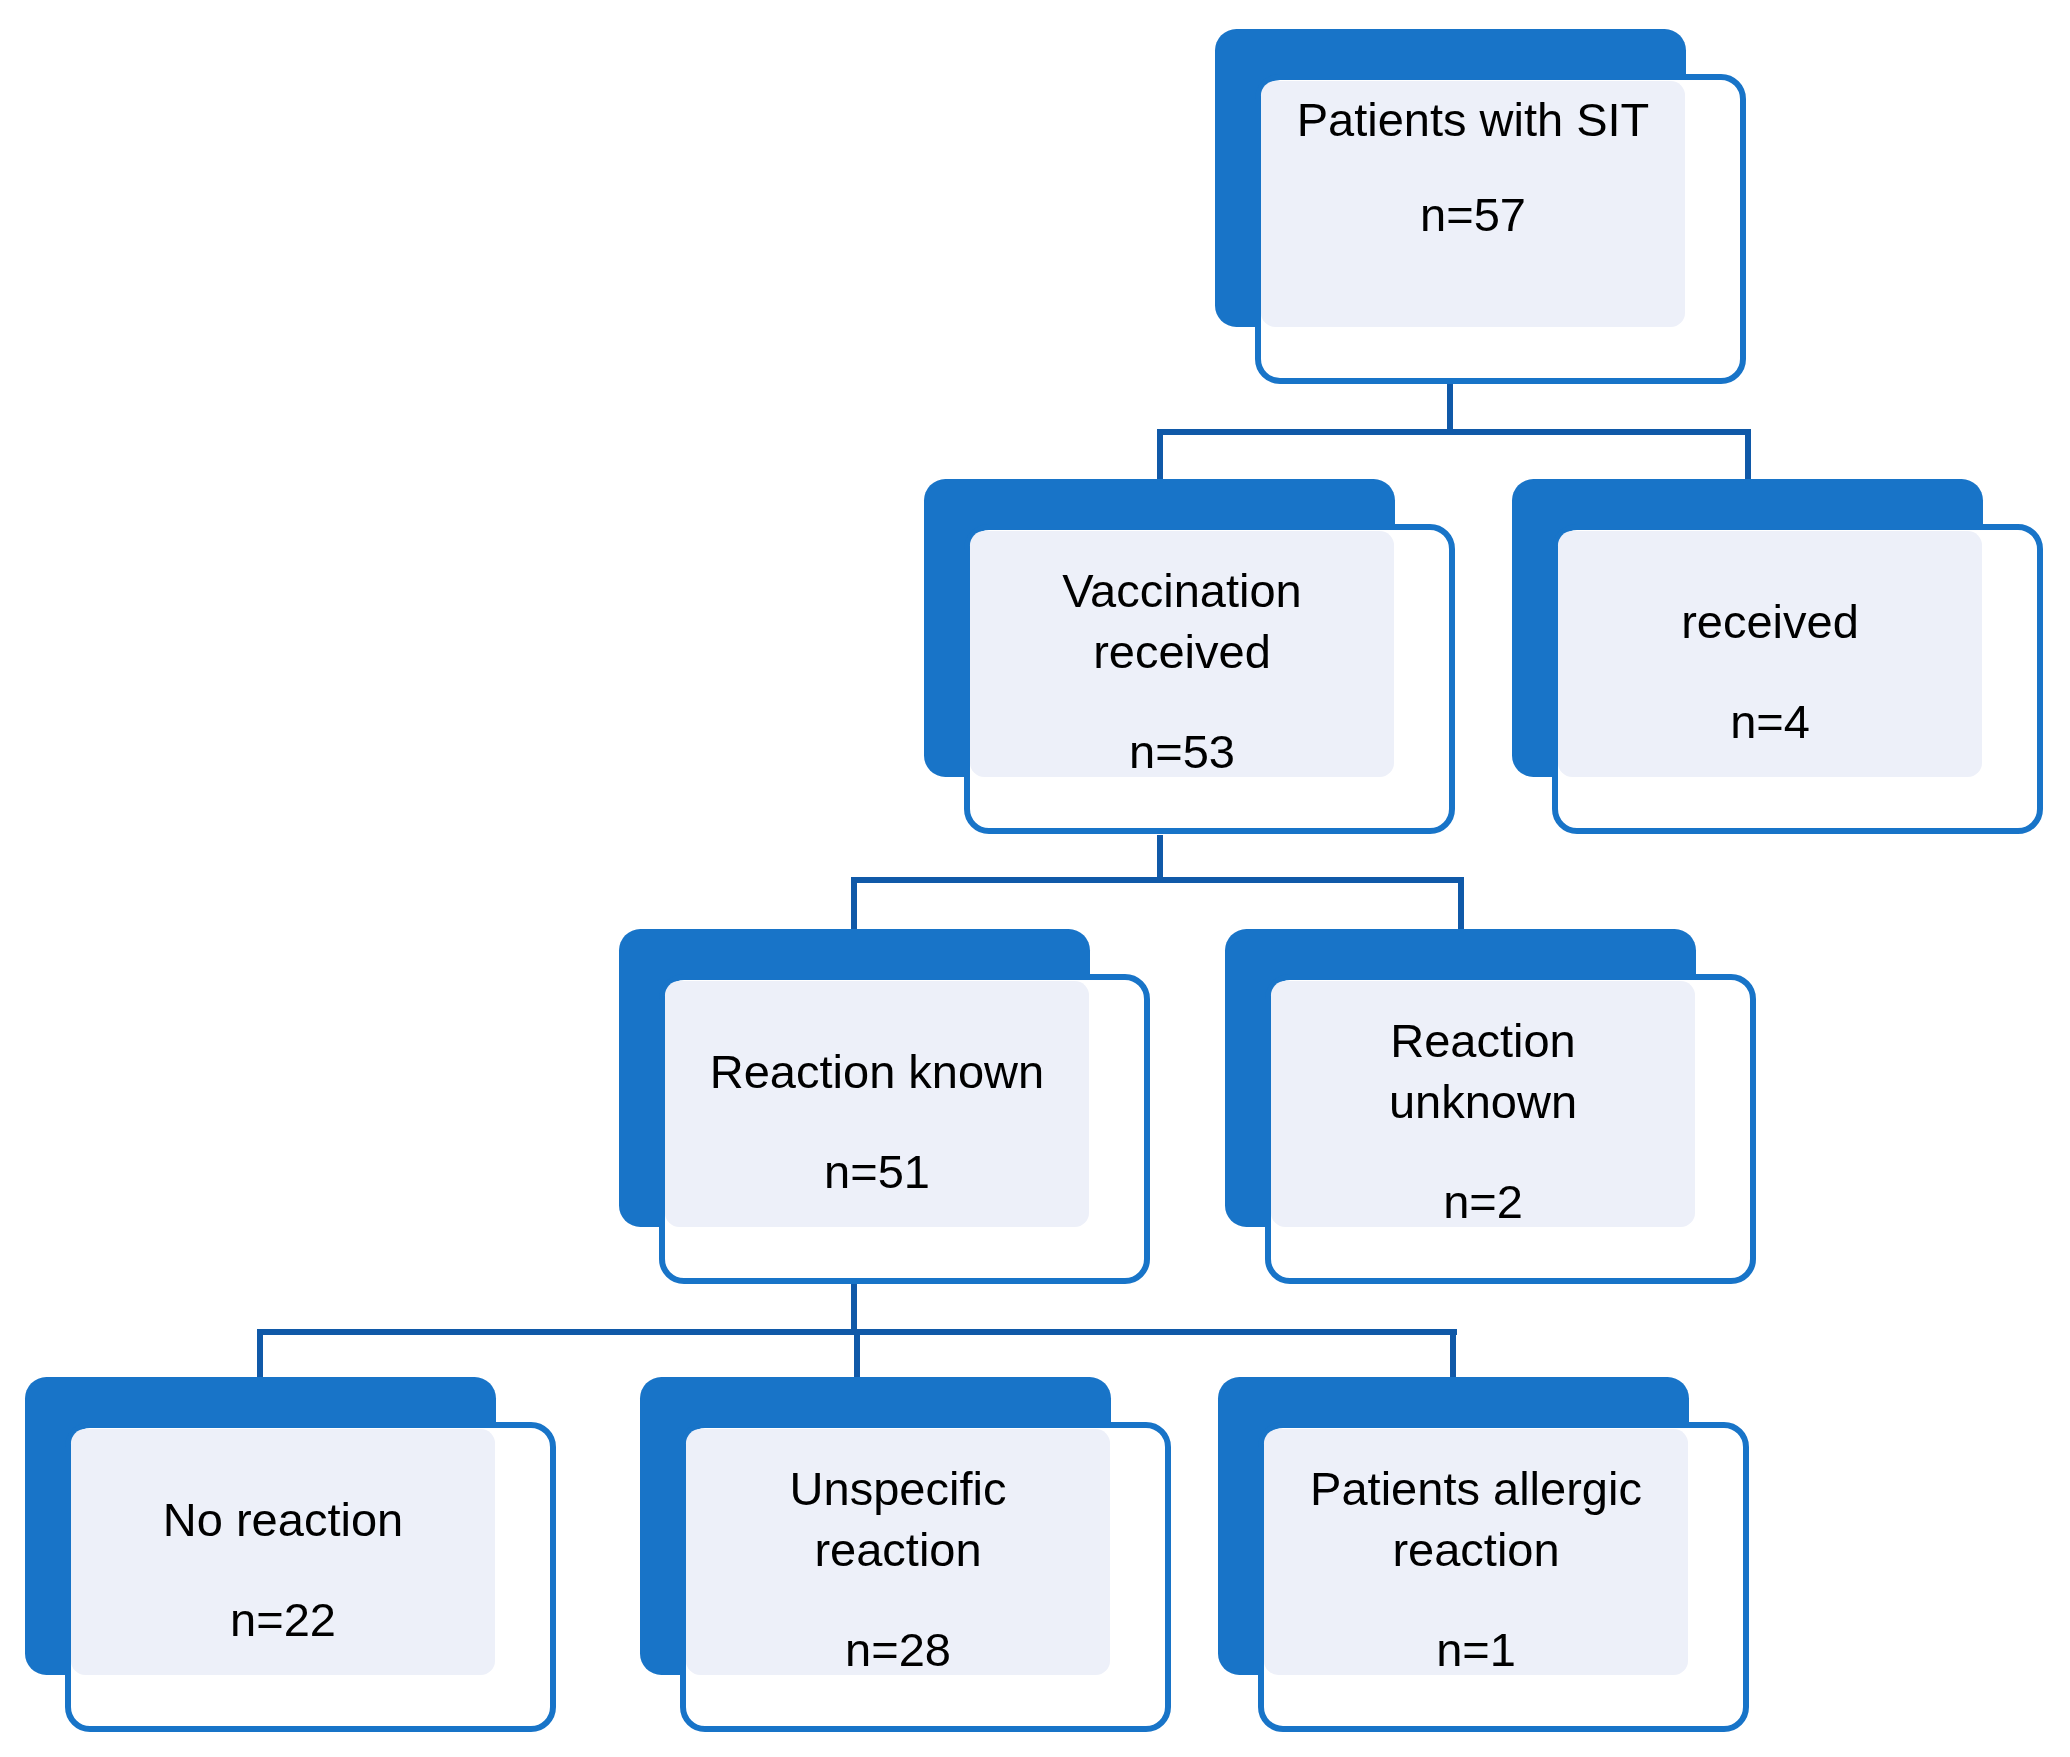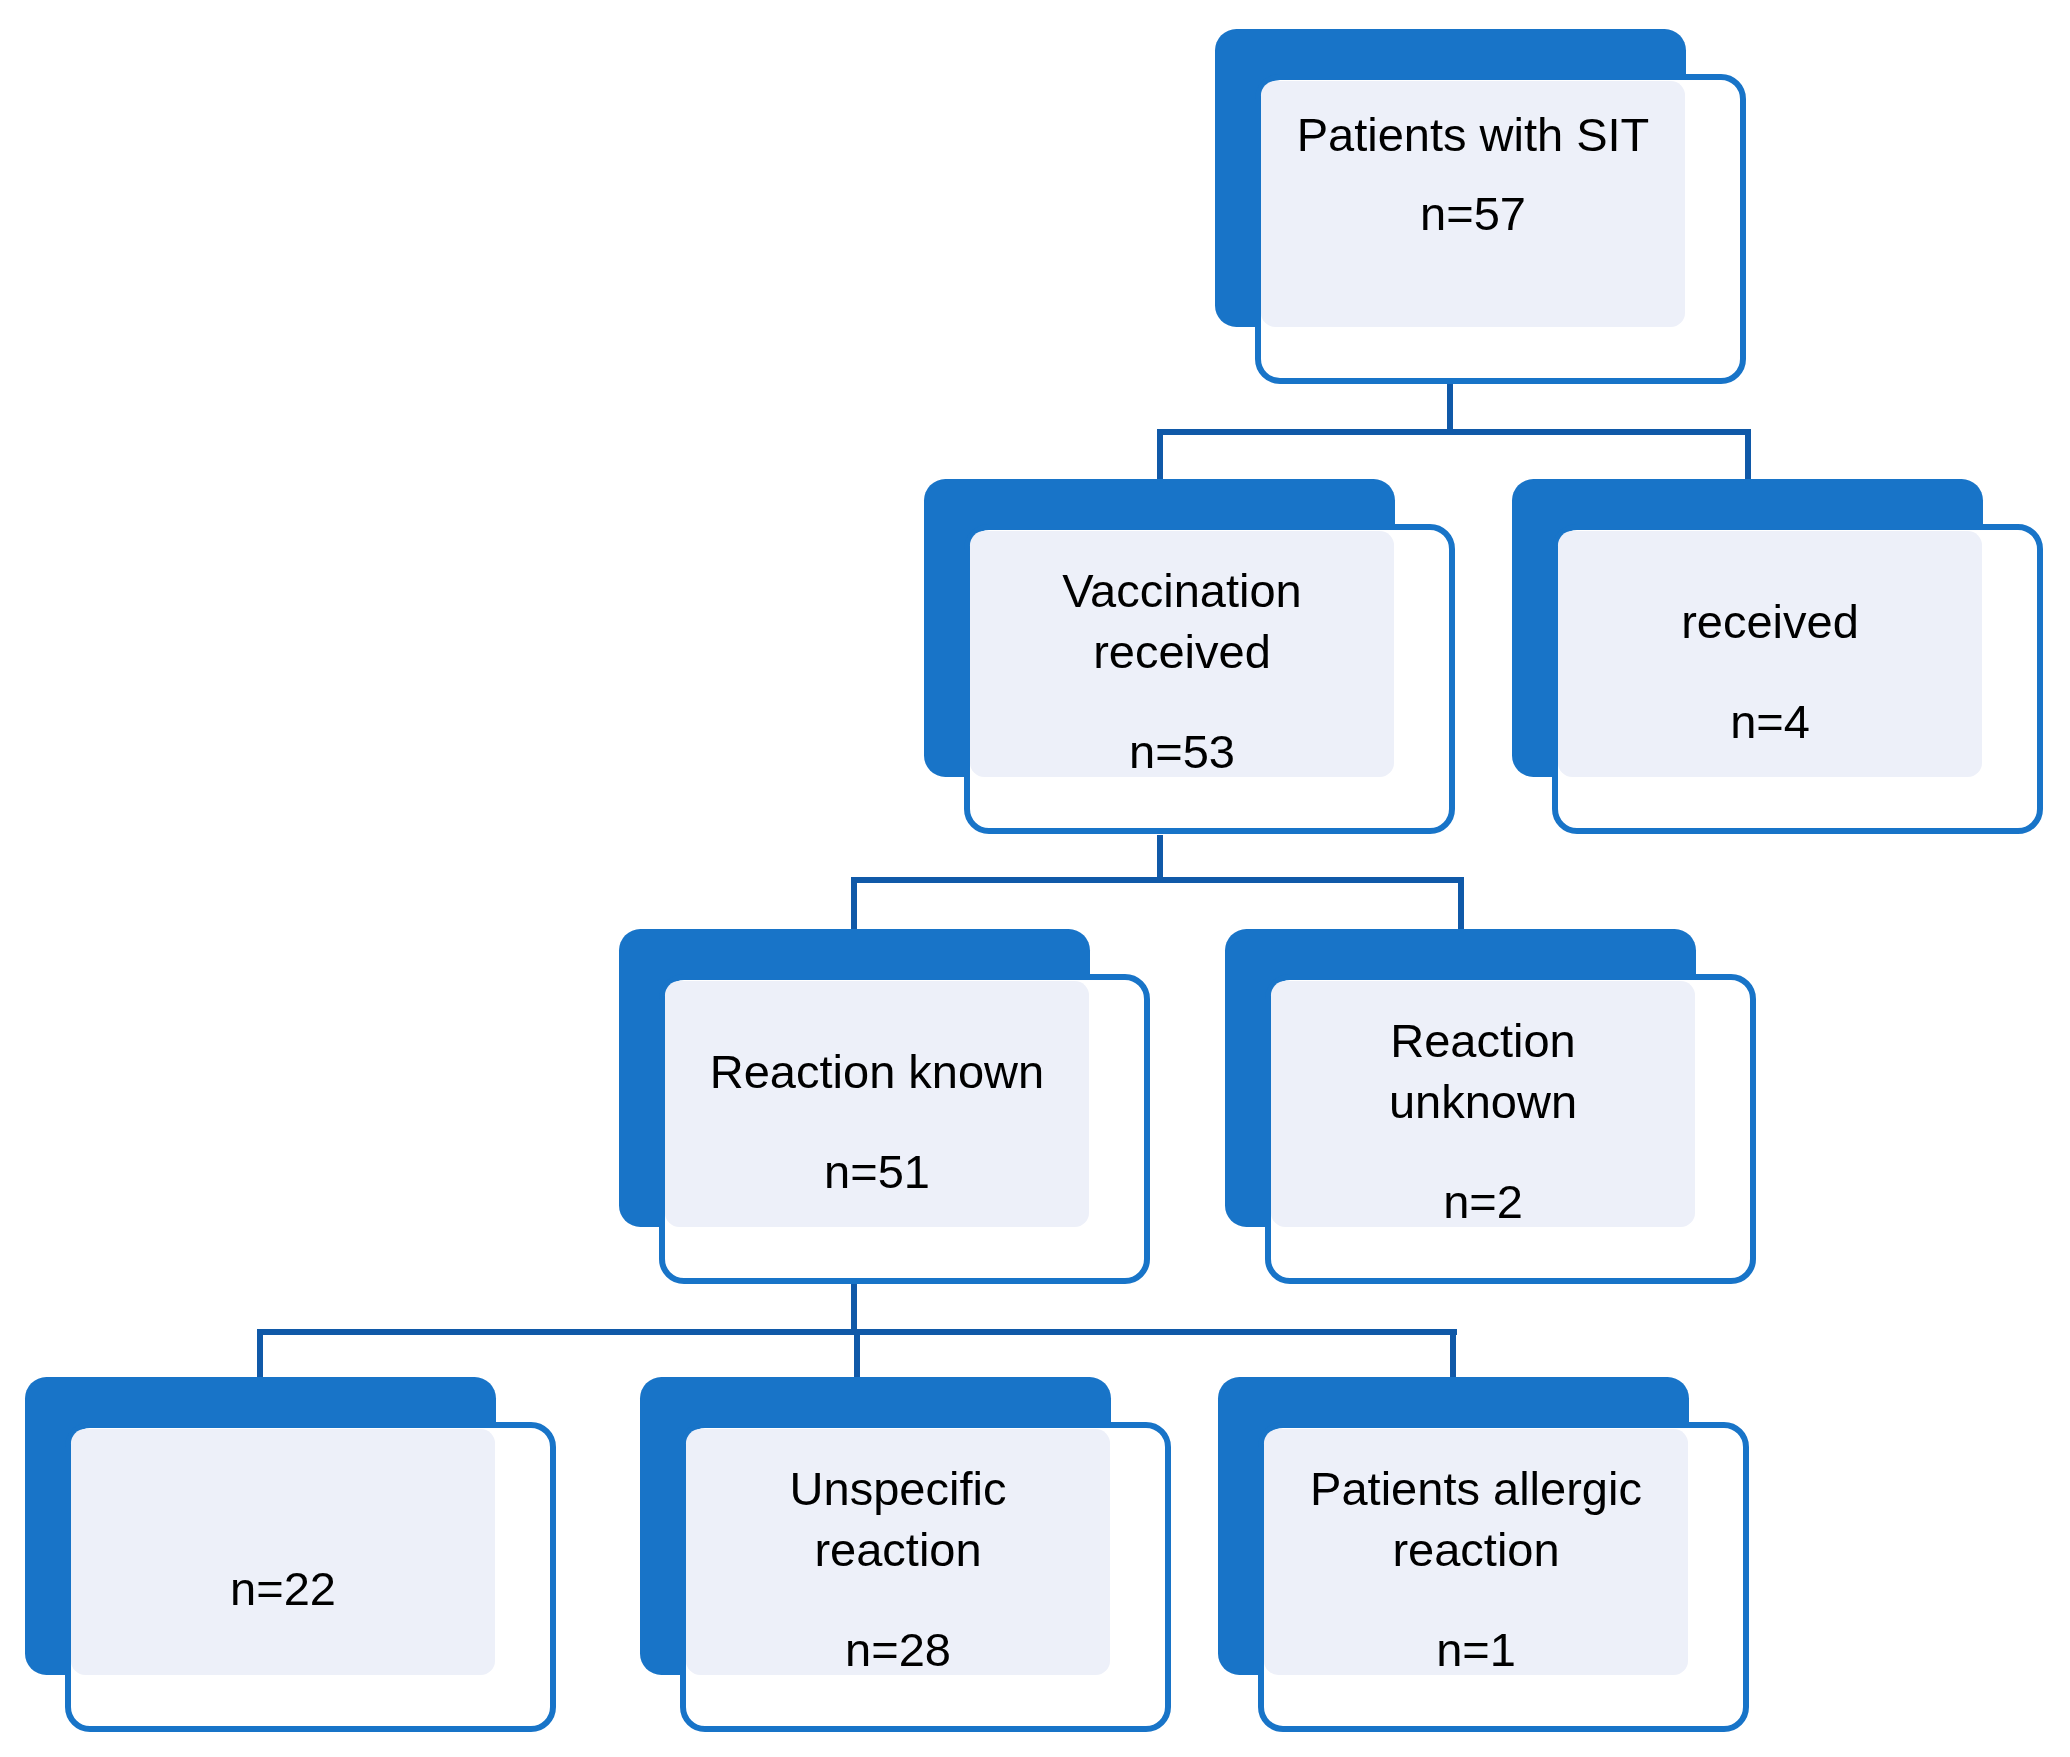--- a/index.html
+++ b/index.html
@@ -33,21 +33,21 @@
     border-radius:25px;background:var(--bg);
   }
   .fill{
     position:absolute;left:46px;top:52px;width:424px;height:246px;
     box-sizing:border-box;background:var(--lavender);border-radius:14.3px;
     display:flex;flex-direction:column;align-items:center;justify-content:center;
     padding-top:34px;text-align:center;
   }
   .line{font-size:47px;line-height:61px;color:var(--ink);white-space:nowrap;}
   .count{font-size:47px;line-height:61px;color:var(--ink);margin-top:39px;}
-  .node--top .fill{justify-content:flex-start;padding-top:23px;}
+  .node--top .fill{justify-content:flex-start;padding-top:8px;gap:16px;}
   .node--top .count{margin-top:18px;}
   
   .n1{left:1215px;top:28.5px;}
   .n2{left:924px;top:479px;}
   .n3{left:1512px;top:479px;}
   .n4{left:619px;top:929px;}
   .n5{left:1225px;top:929px;}
   .n6{left:25px;top:1377px;}
   .n7{left:632px;top:1377px;margin-left:8px;}
   .n8{left:1218px;top:1377px;}
@@ -121,20 +121,21 @@
       <div class="line">Reaction</div>
       <div class="line">unknown</div>
       <div class="count">n=2</div>
     </div>
   </div>
 
   <div class="node n6">
     <div class="shadow"></div>
     <div class="card"></div>
     <div class="fill">
+      <div class="line">No reaction</div>
       <div class="count">n=22</div>
     </div>
   </div>
 
   <div class="node n7">
     <div class="shadow"></div>
     <div class="card"></div>
     <div class="fill">
       <div class="line">Unspecific</div>
       <div class="line">reaction</div>

